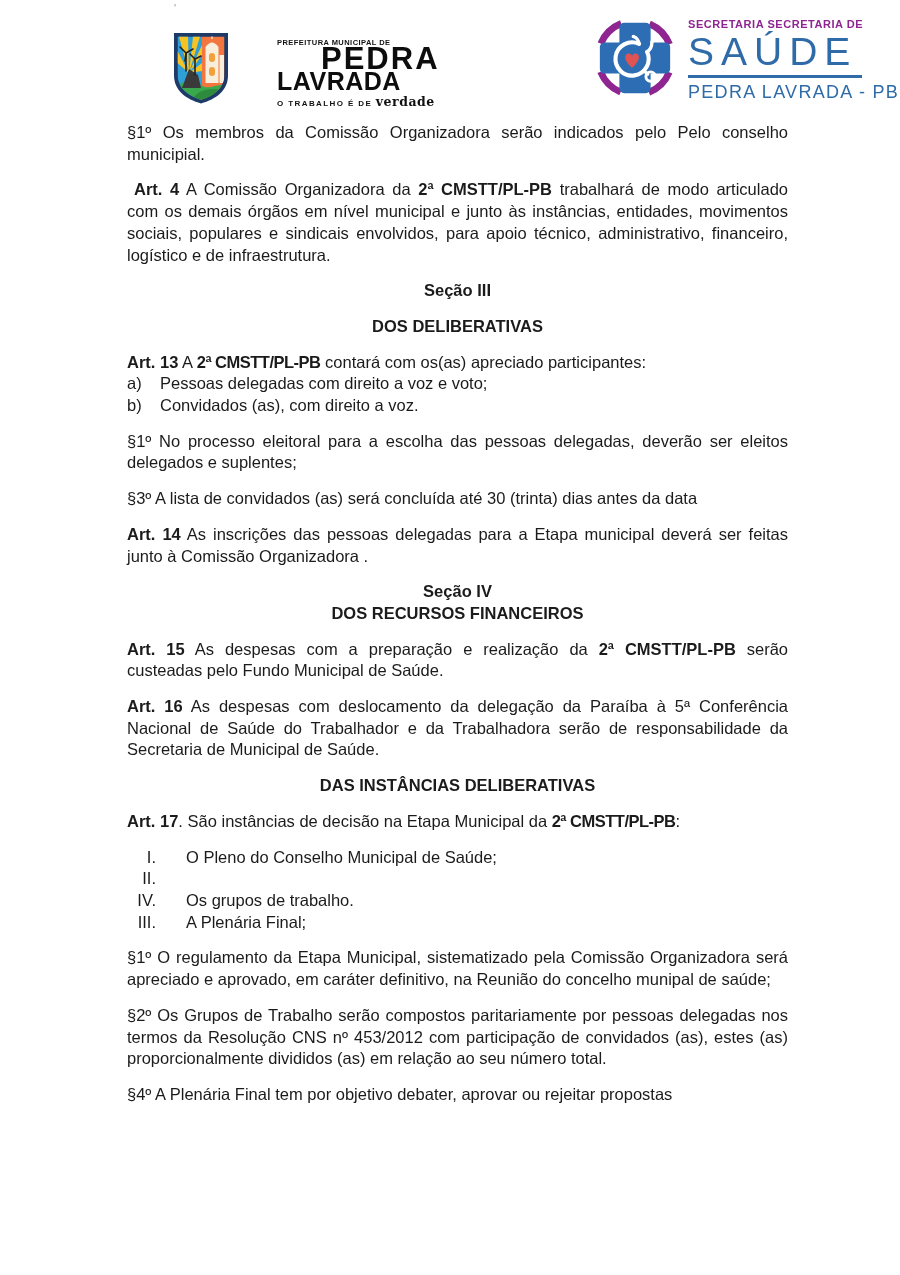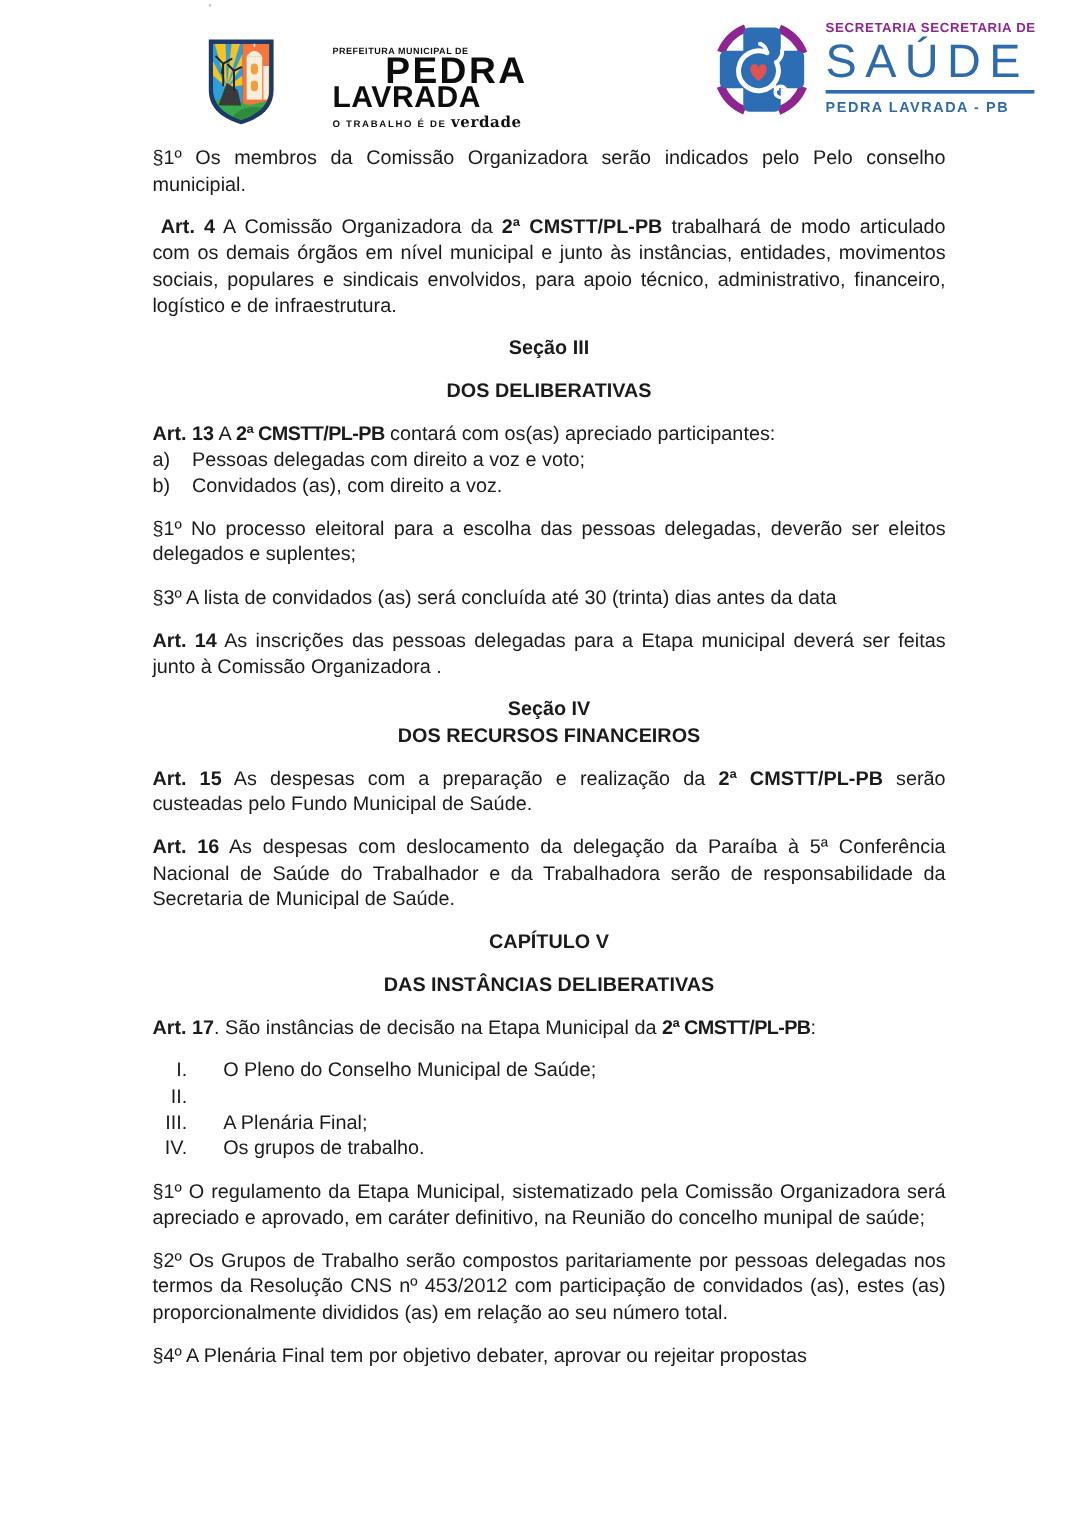--- a/index.html
+++ b/index.html
@@ -20,21 +20,21 @@
   .pl-name2 { font-size:25px; font-weight:bold; line-height:20px; letter-spacing:0.5px; color:#0d0d0d; }
   .pl-tagline { margin-top:3px; font-size:8px; font-weight:bold; letter-spacing:1.4px; color:#111; }
   .pl-tagline .script { font-family:"DejaVu Serif", serif; font-size:12.5px; letter-spacing:0.5px; font-weight:bold; }
 
   .logo-right { position:absolute; left:594px; top:16px; display:flex; }
   .health-svg { width:82px; height:84px; flex:none; }
   .ss-text { margin-left:12px; padding-top:2px; white-space:nowrap; }
   .ss-top { font-size:11px; font-weight:bold; letter-spacing:0.55px; color:#8e2590; }
   .ss-name { font-size:39px; font-weight:normal; letter-spacing:7px; line-height:42px; color:#2e6ba8; margin-top:1px; }
   .ss-rule { height:3px; width:174px; background:#2e6ba8; margin:2px 0 4px; }
-  .ss-sub { font-size:12px; font-weight:bold; letter-spacing:1.3px; color:#2e6ba8; }
+  .ss-sub { font-size:18px; font-weight:normal; letter-spacing:1.3px; color:#2e6ba8; }
 
   
   .content { padding:22px 112px 0 127px; }
   .content p {
     margin:0 0 14px; text-align:justify;
     font-size:16.5px; line-height:21.7px;
   }
   .content h3 {
     margin:0 0 14px; text-align:center; font-weight:bold;
     font-size:16.5px; line-height:21.7px;
@@ -159,41 +159,40 @@
 
     <p><span class="b">Art. 14</span><span> As inscrições das pessoas delegadas para a Etapa municipal deverá ser feitas junto à Comissão Organizadora .</span></p>
 
     <h3 class="tight">Seção IV</h3>
     <h3>DOS RECURSOS FINANCEIROS</h3>
 
     <p><span class="b">Art. 15</span><span> As despesas com a preparação e realização da </span><span class="b">2ª CMSTT/PL-PB</span><span> serão custeadas pelo Fundo Municipal de Saúde.</span></p>
 
     <p><span class="b">Art. 16</span><span> As despesas com deslocamento da delegação da Paraíba à 5ª Conferência Nacional de Saúde do Trabalhador e da Trabalhadora serão de responsabilidade da Secretaria de Municipal de Saúde.</span></p>
 
-    <h3>CAPÍTULO V</h3>
     <h3>DAS INSTÂNCIAS DELIBERATIVAS</h3>
 
     <p><span class="b">Art. 17</span><span>. São instâncias de decisão na Etapa Municipal da </span><span class="b n">2ª CMSTT/PL-PB</span><span>:</span></p>
 
     <div class="list-roman">
       <div class="li">
         <span class="m">I.</span>
         <span class="t"><span>O Pleno do Conselho Municipal de Saúde;</span></span>
       </div>
       <div class="li">
         <span class="m">II.</span>
       </div>
       <div class="li">
+        <span class="m">IV.</span>
+        <span class="t"><span>Os grupos de trabalho.</span></span>
+      </div>
+      <div class="li">
         <span class="m">III.</span>
         <span class="t"><span>A Plenária Final;</span></span>
       </div>
-      <div class="li">
-        <span class="m">IV.</span>
-        <span class="t"><span>Os grupos de trabalho.</span></span>
-      </div>
     </div>
 
     <p><span>§1º O regulamento da Etapa Municipal, sistematizado pela Comissão Organizadora será apreciado e aprovado, em caráter definitivo, na Reunião do concelho munipal de saúde;</span></p>
 
     <p><span>§2º Os Grupos de Trabalho serão compostos paritariamente por pessoas delegadas nos termos da Resolução CNS nº 453/2012 com participação de convidados (as), estes (as) proporcionalmente divididos (as) em relação ao seu número total.</span></p>
 
     <p><span>§4º A Plenária Final tem por objetivo debater, aprovar ou rejeitar propostas</span></p>
 
   </div>
 </div>

